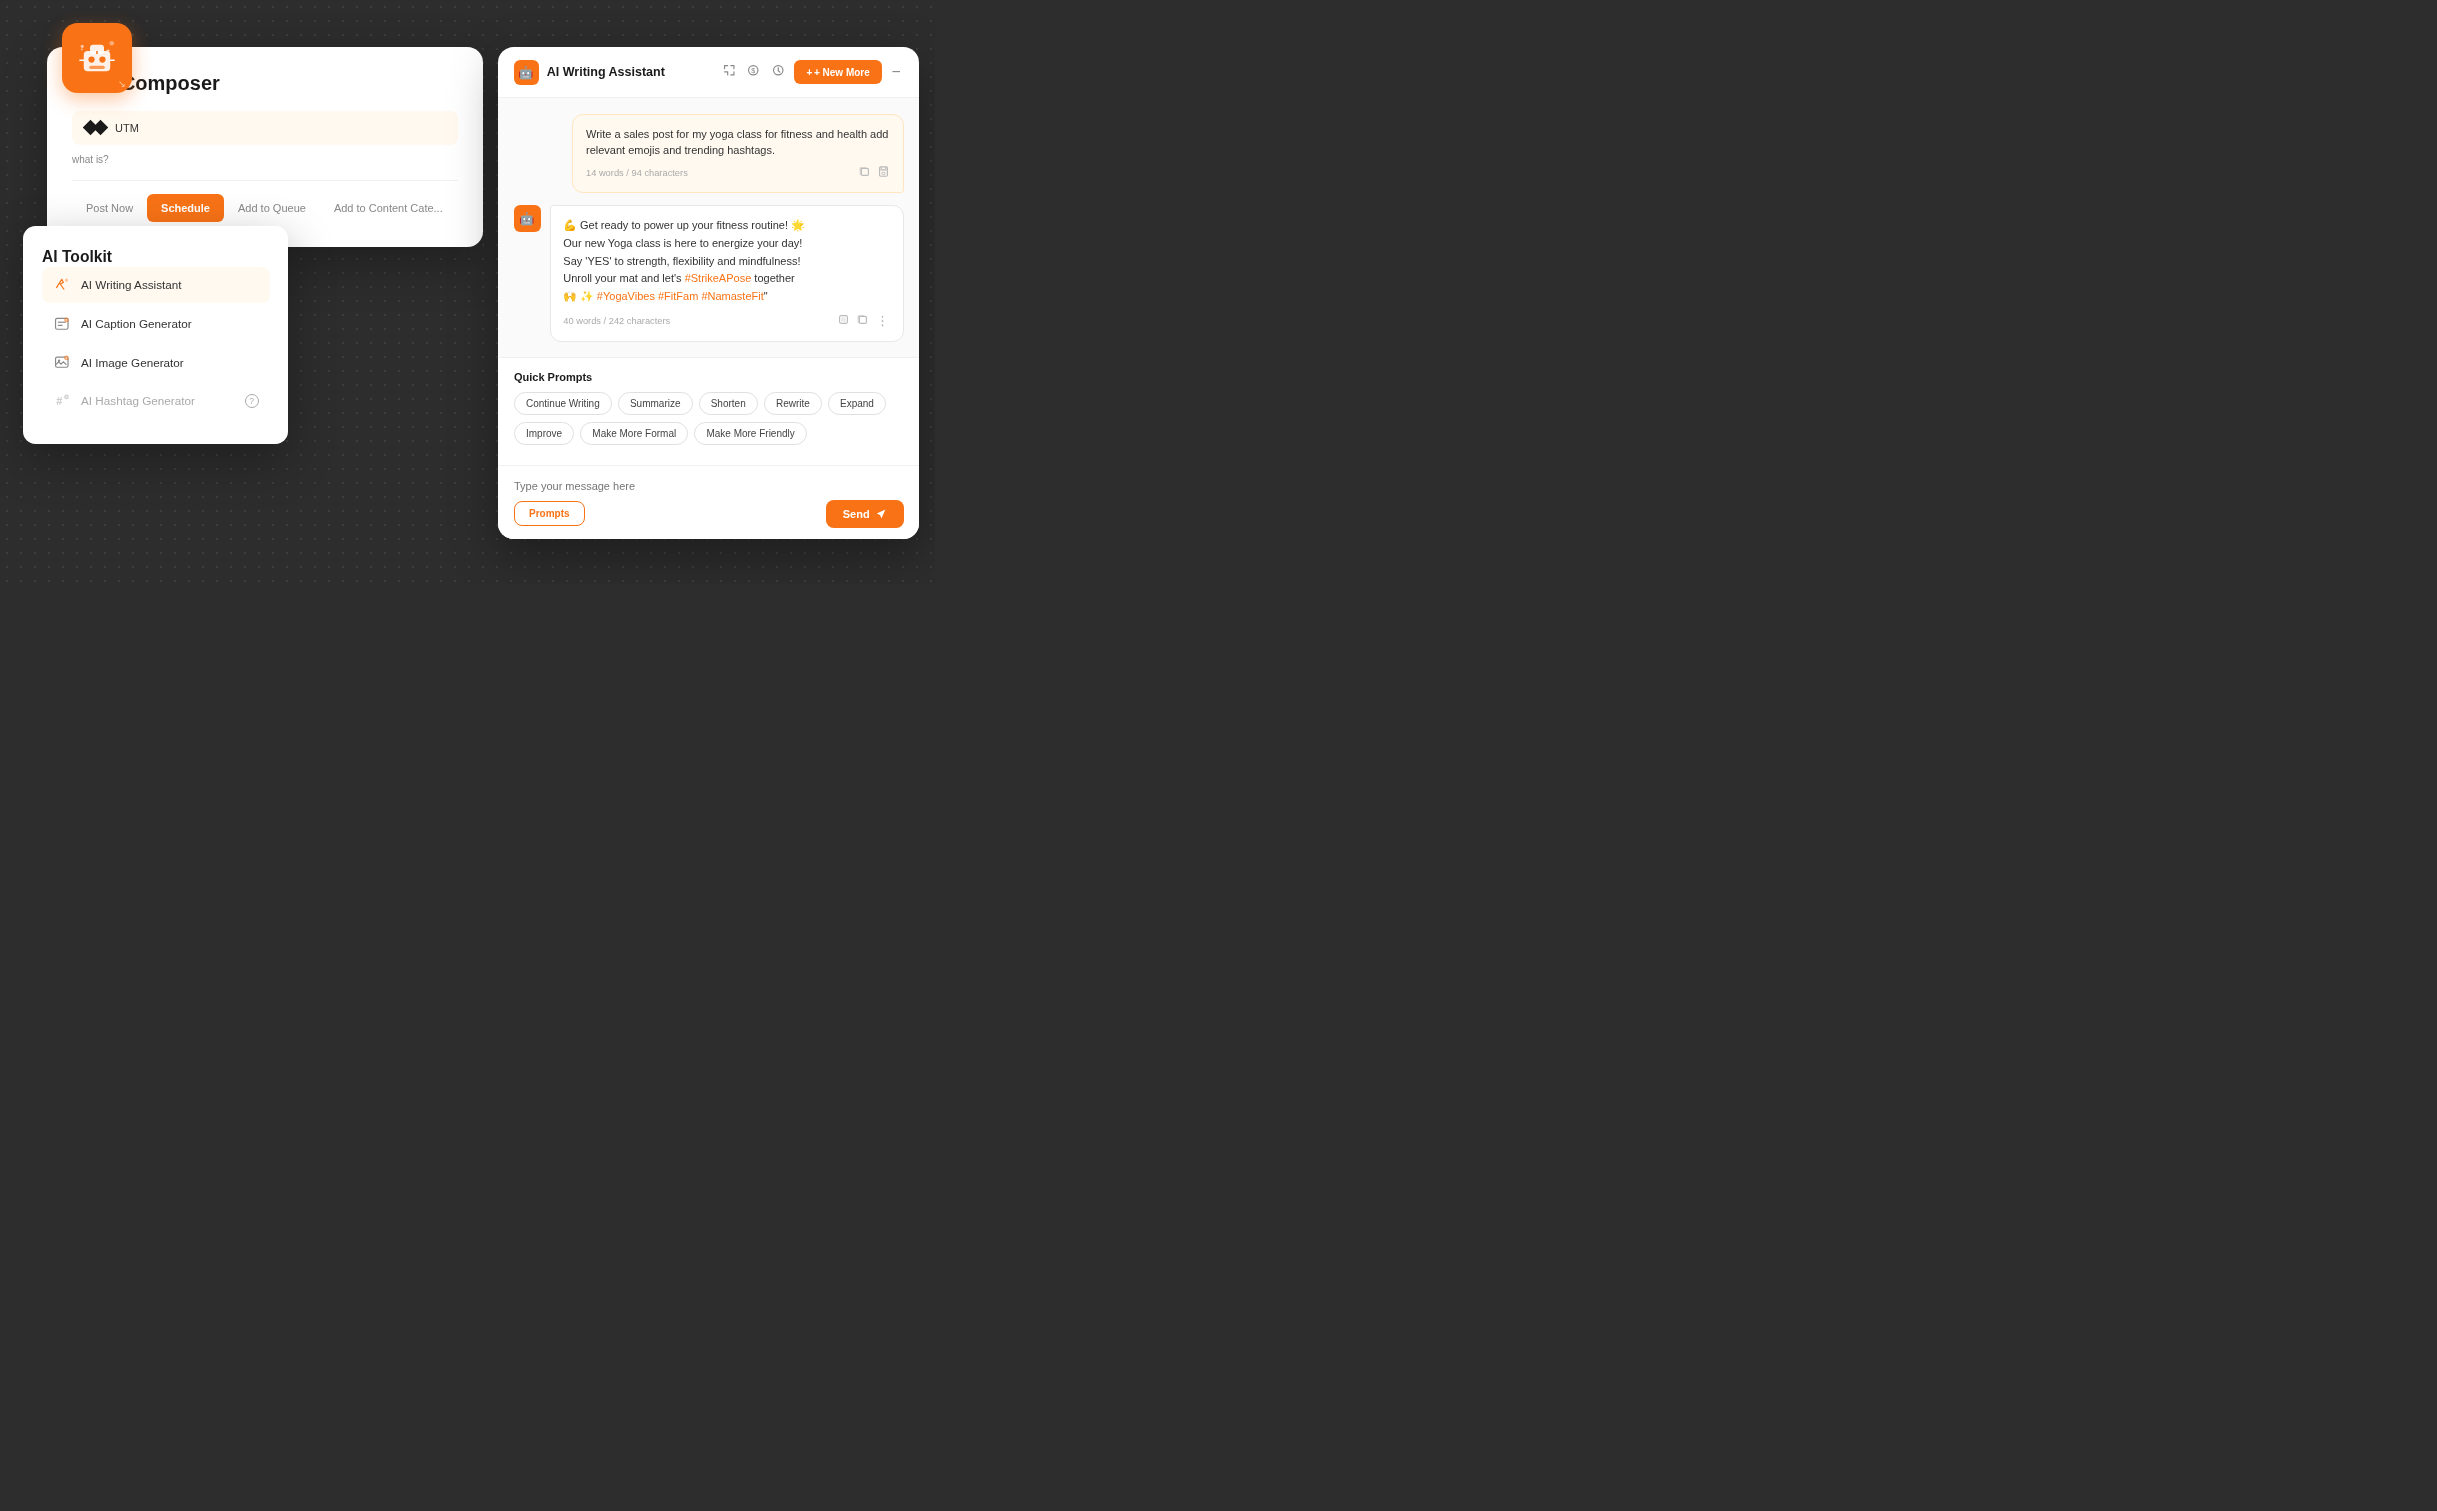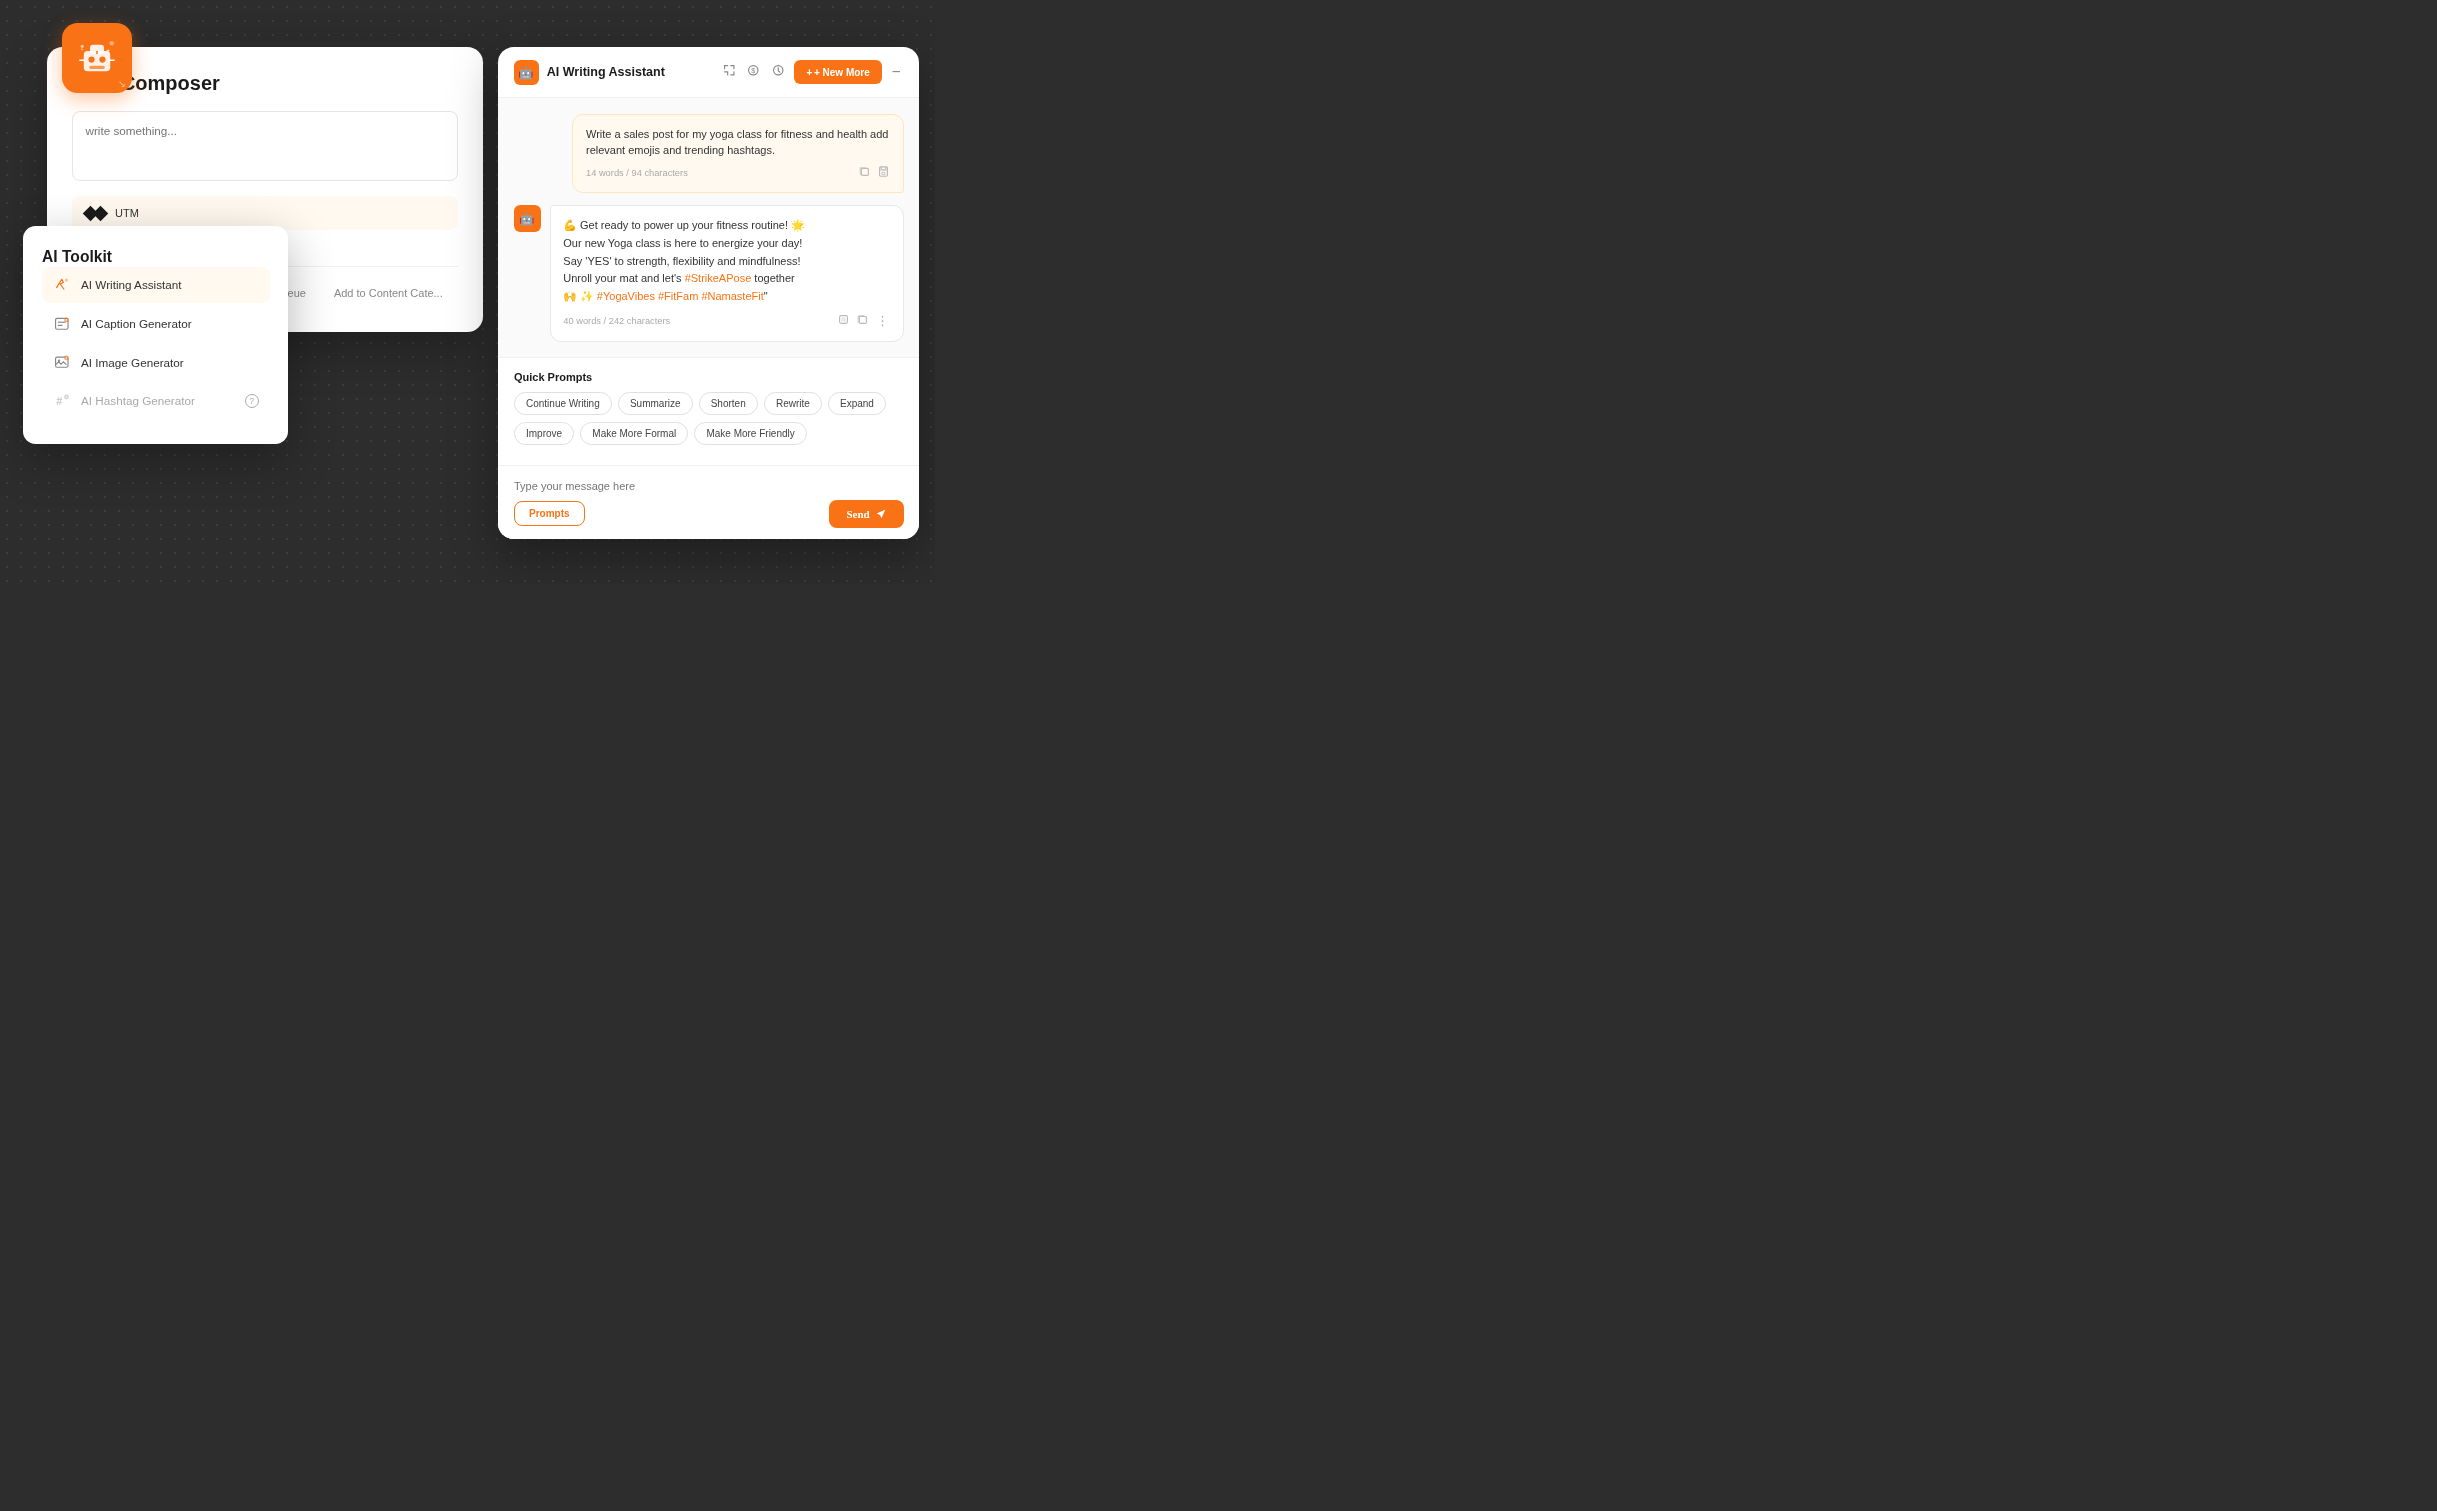--- a/index.html
+++ b/index.html
@@ -449,21 +449,21 @@
       border: none;
       color: #fff;
       padding: 7.8px 17px;
       border-radius: 7.8px;
       font-size: 11px;
       font-weight: 600;
       cursor: pointer;
       display: flex;
       align-items: center;
       gap: 6.2px;
-      font-family: Liberation Serif, serif;
+      font-family: Liberation Sans, sans-serif;
     }
 
     .more-icon {
       font-size: 12.5px;
       color: #aaa;
       cursor: pointer;
     }
   </style>
 </head>
 <body>
@@ -480,21 +480,20 @@
     <line x1="44" y1="30" x2="49" y2="30" stroke="white" stroke-width="2" stroke-linecap="round"></line>
     <circle cx="8" cy="12" r="2" fill="white" opacity="0.6"></circle>
     <circle cx="46" cy="8" r="3" fill="white" opacity="0.4"></circle>
     <text x="38" y="20" font-size="8" fill="white" opacity="0.7">✦</text>
     <text x="5" y="18" font-size="6" fill="white" opacity="0.5">✦</text>
   </svg>
 </div>
 
 <div class="post-composer-panel">
   <h2 class="post-composer-title">Post Composer</h2>
-  <textarea class="compose-textarea" placeholder="write something..." style=""></textarea>
 
   <div class="utm-row">
     <div class="utm-logo">
       <div class="utm-diamond"></div>
       <div class="utm-diamond" style="margin-left:-3.1px;"></div>
     </div>
     <span class="utm-label">UTM</span>
   </div>
 
   <span class="what-is-link">what is?</span>

